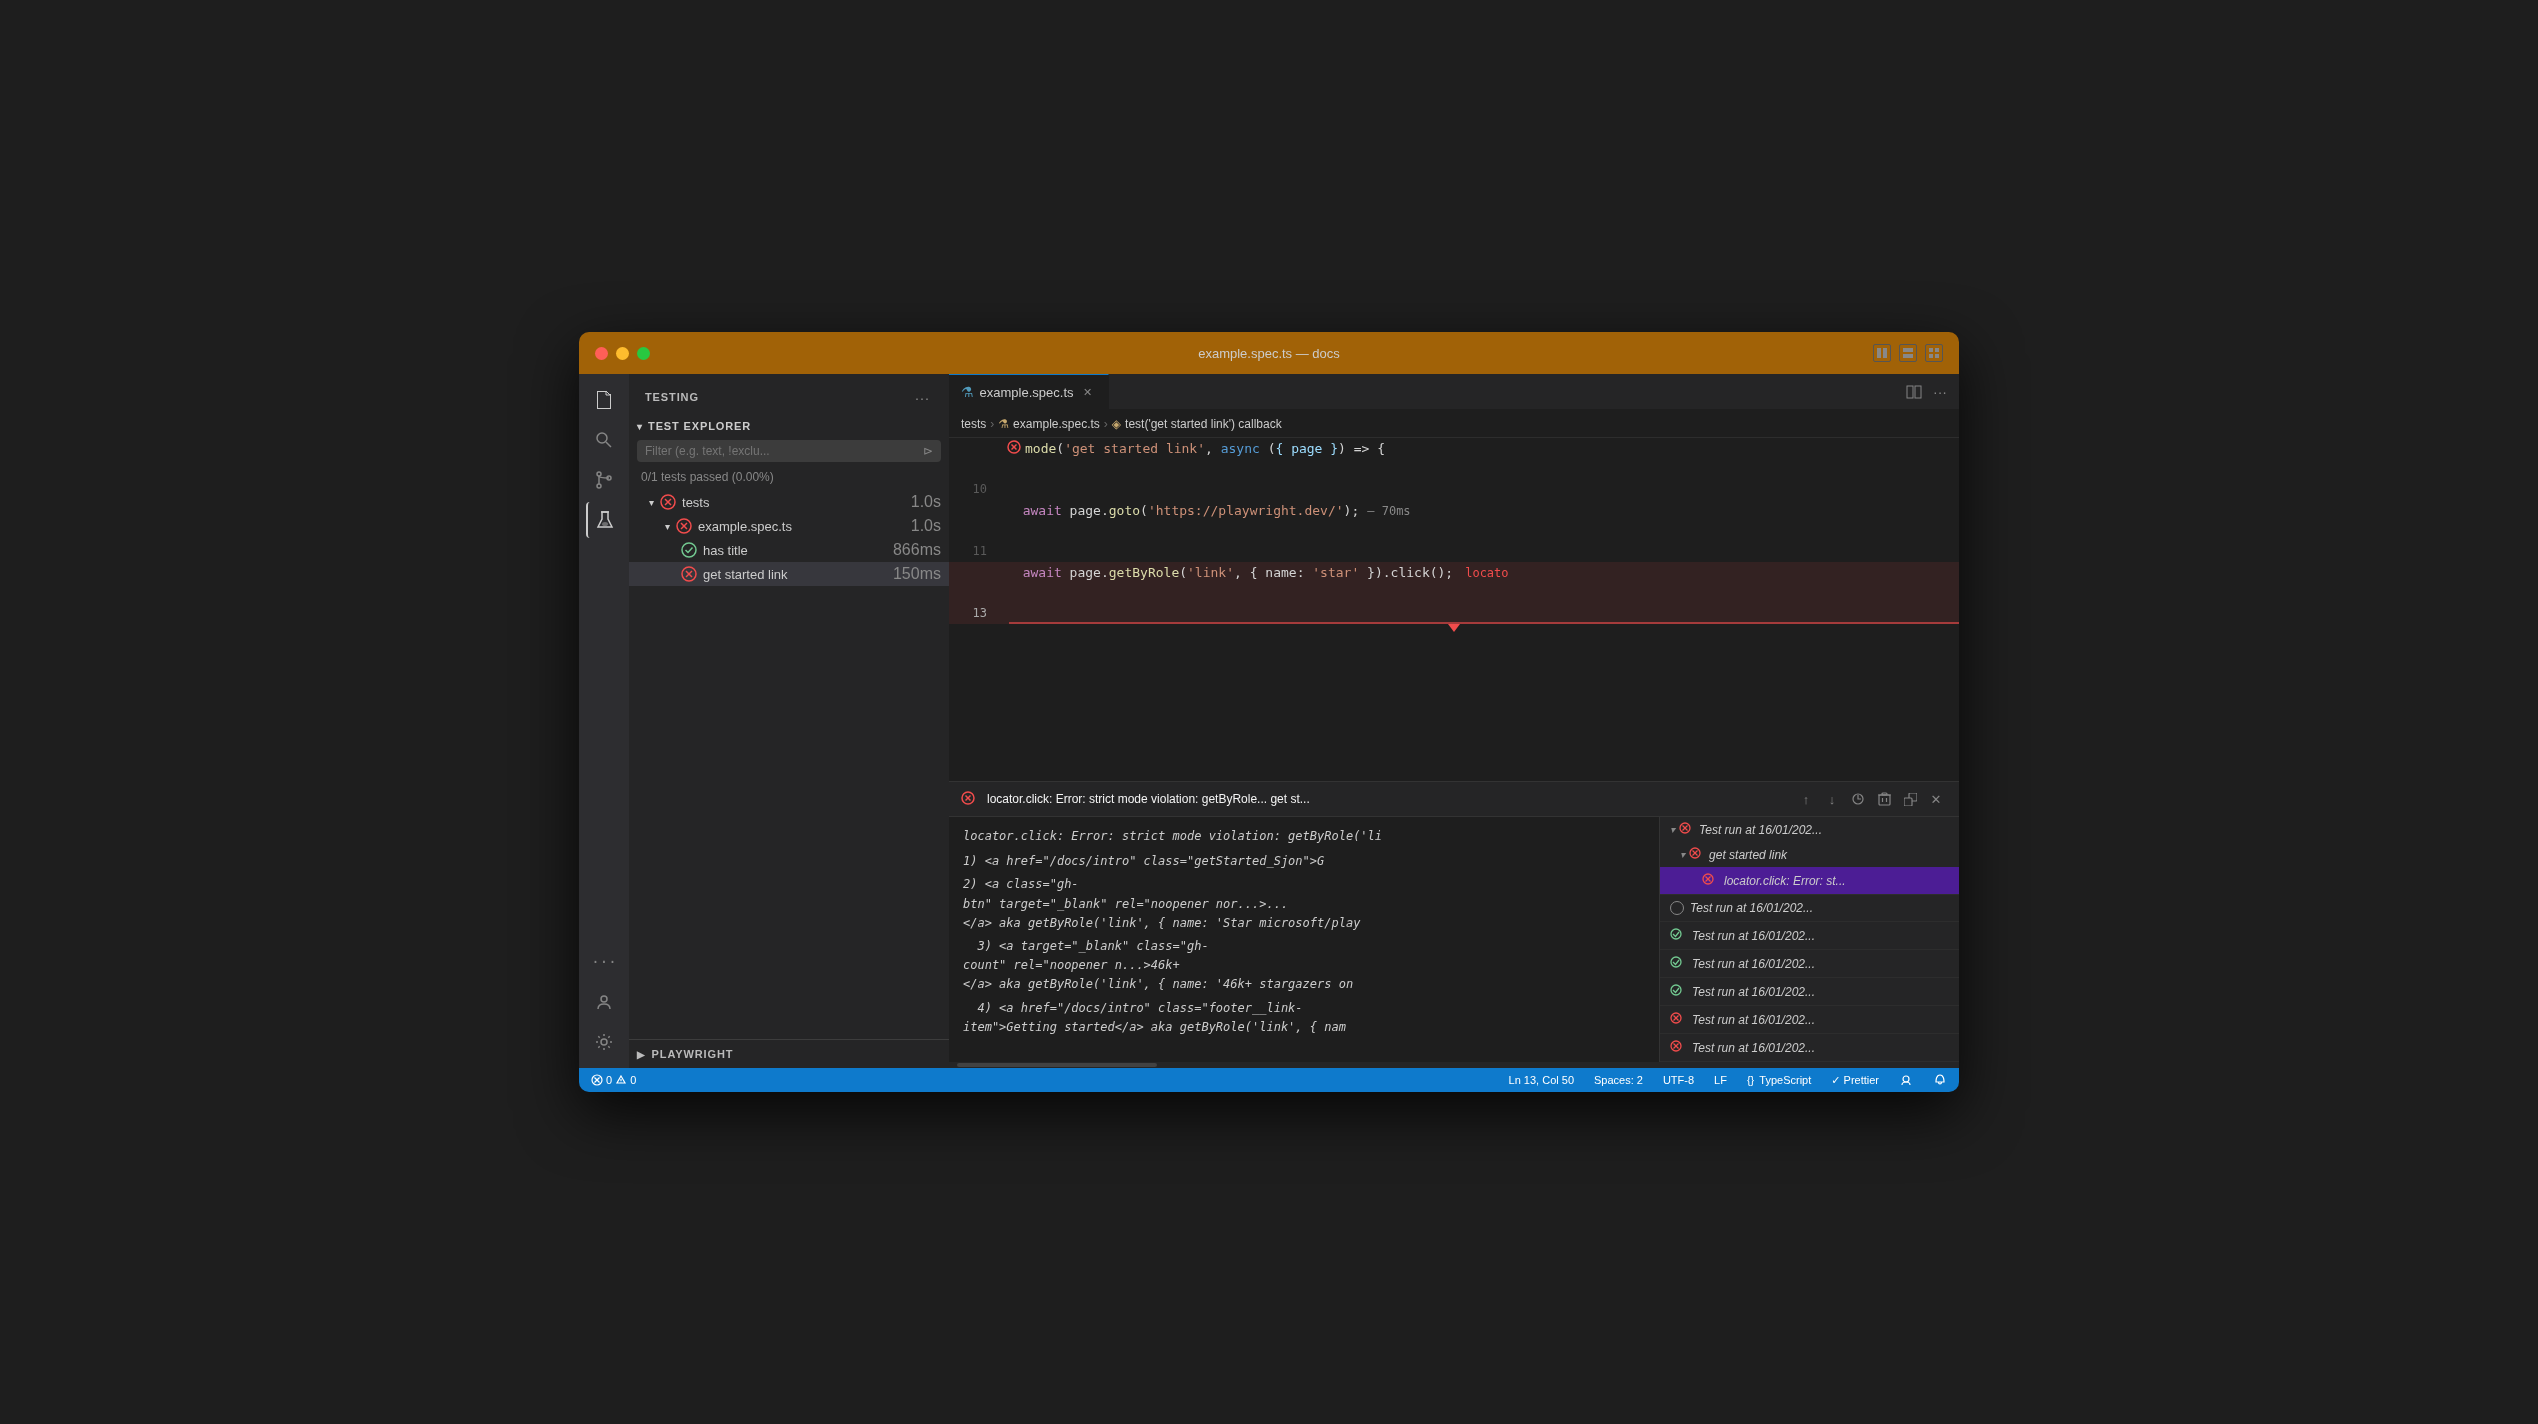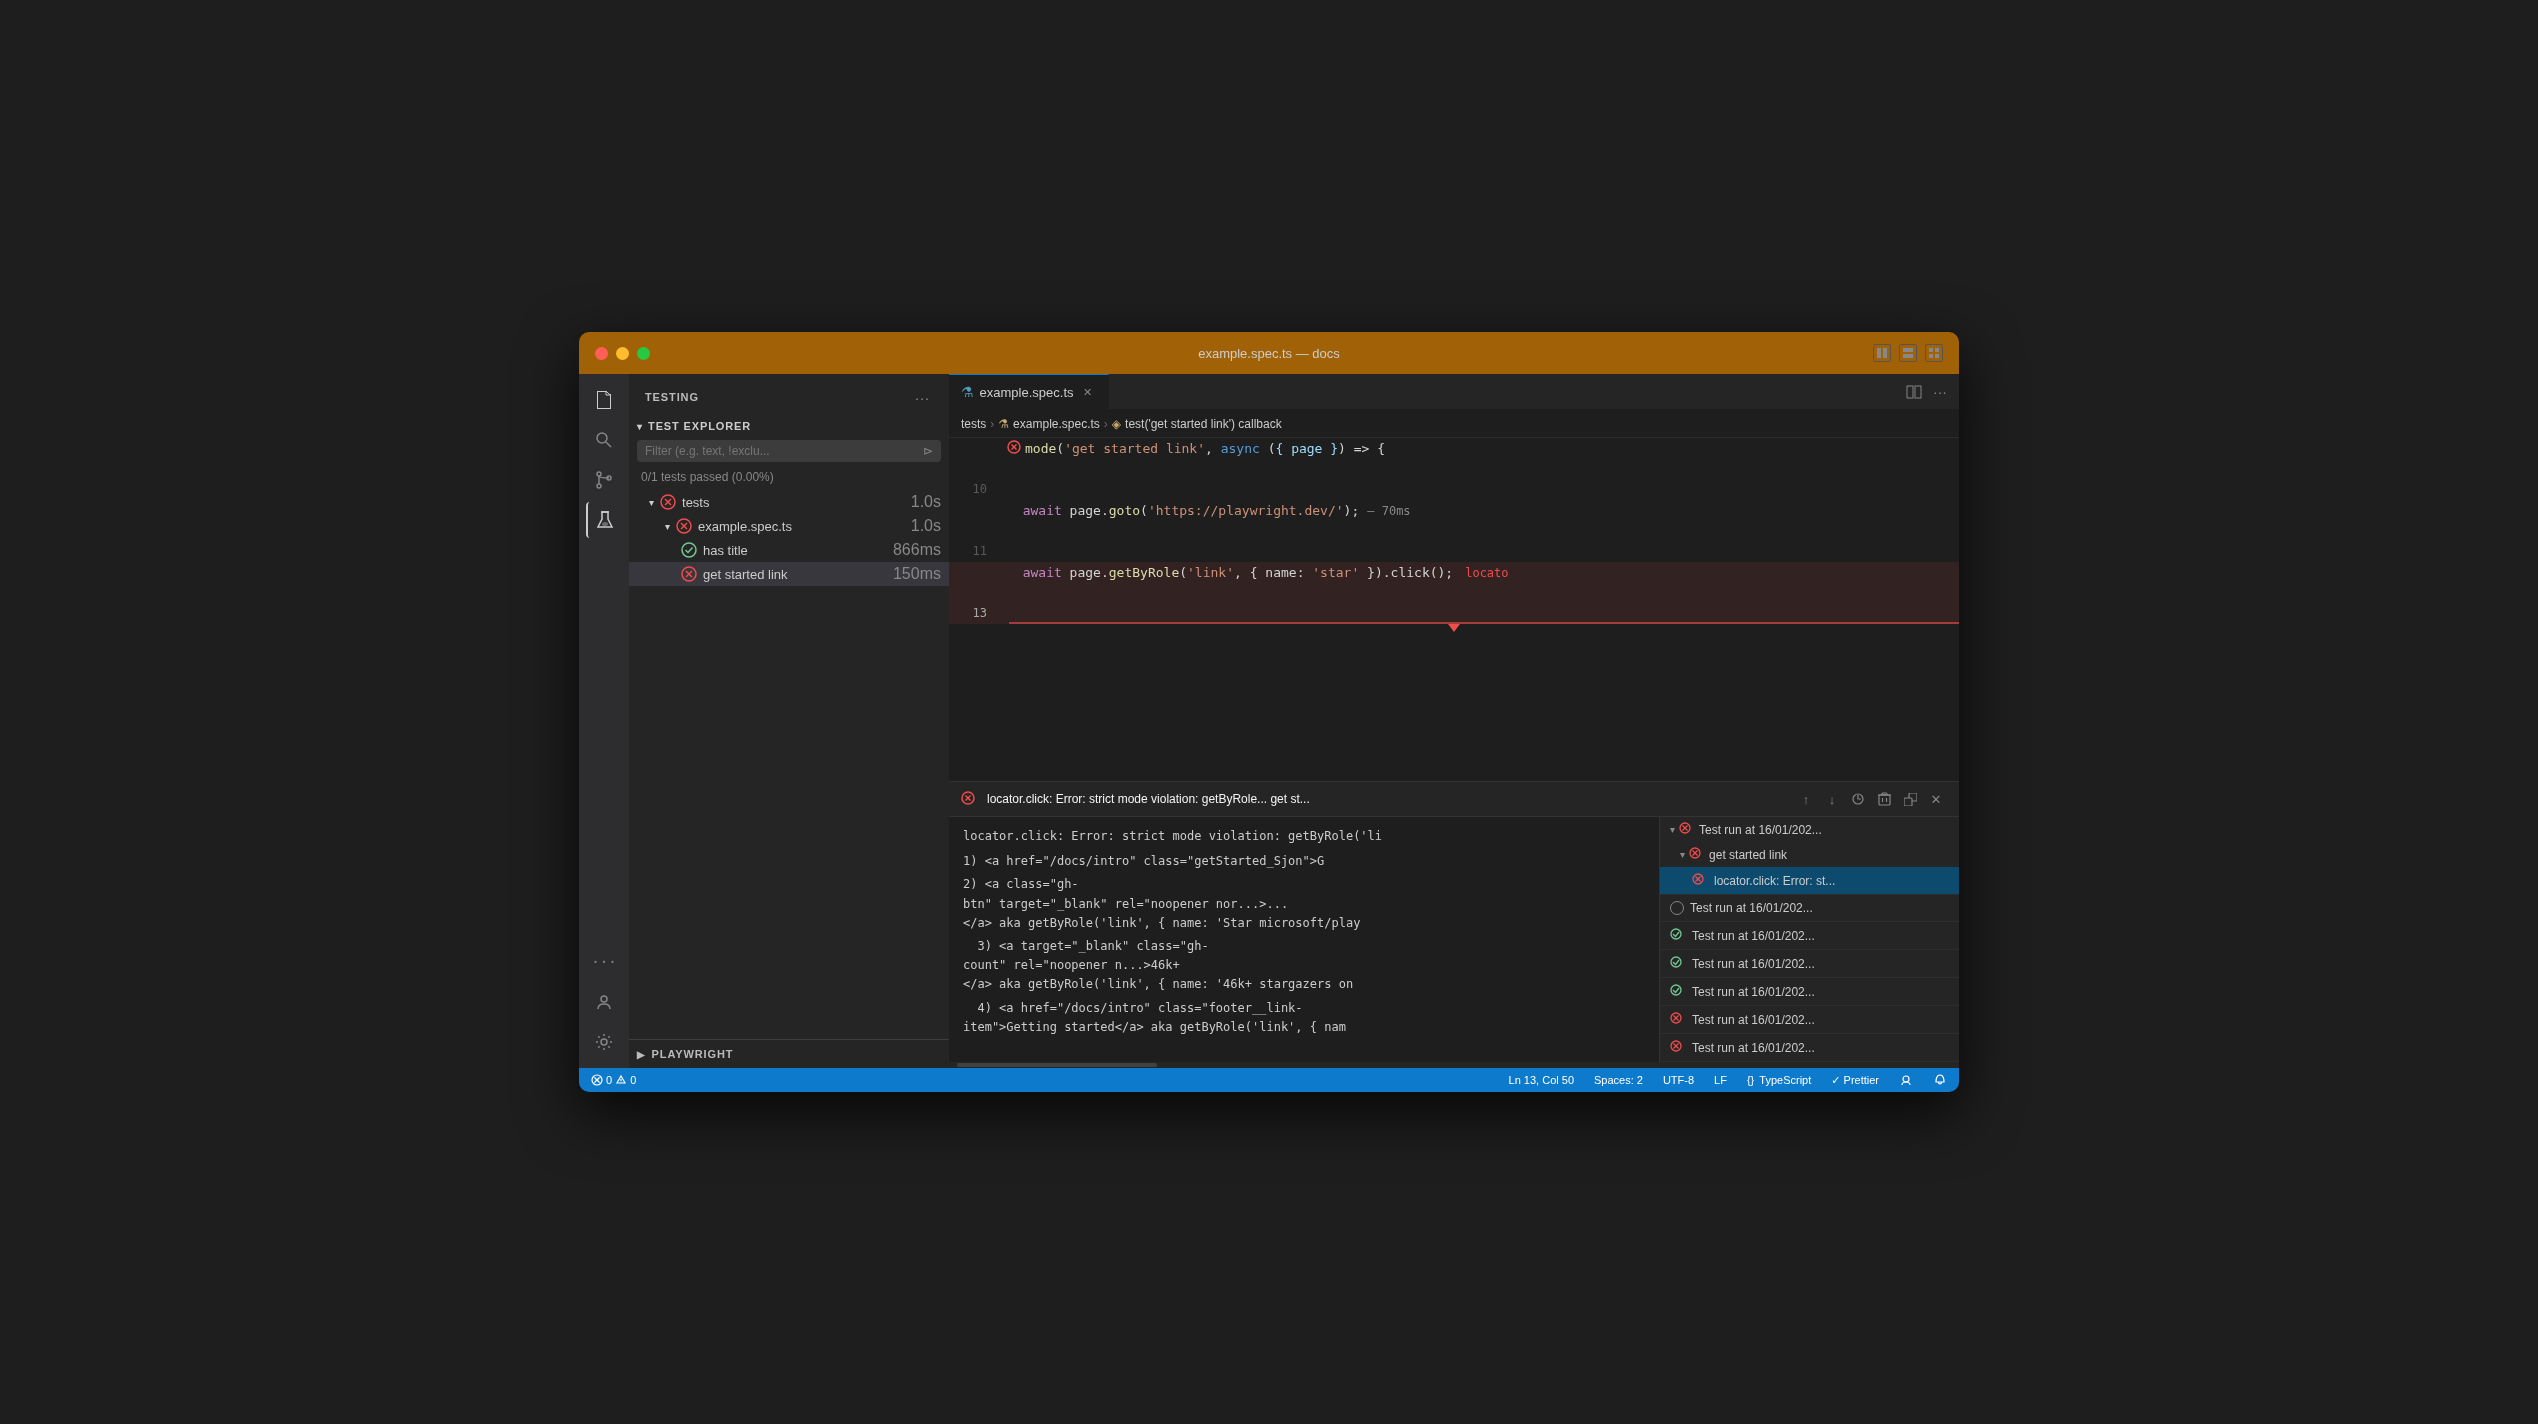--- a/index.html
+++ b/index.html
@@ -407,20 +407,21 @@
       justify-content: center;
       color: #858585;
       cursor: pointer;
       font-size: 13px;
       border-radius: 3px;
     }
 
     .error-content {
       display: flex;
       max-height: 280px;
+      font-style: italic;
     }
     .error-main {
       flex: 1;
       padding: 10px 14px;
       font-family: 'Consolas', monospace;
       font-size: 12px;
       color: #cccccc;
       overflow: auto;
       line-height: 1.6;
     }
@@ -821,21 +822,21 @@
                   <span style="color:#f14c4c;margin-right:4px;">
                     <svg width="12" height="12" viewBox="0 0 12 12">
                         <circle cx="6" cy="6" r="5" fill="none" stroke="#f14c4c" stroke-width="1.3"></circle>
                         <line x1="3.5" y1="3.5" x2="8.5" y2="8.5" stroke="#f14c4c" stroke-width="1.3"></line>
                         <line x1="8.5" y1="3.5" x2="3.5" y2="8.5" stroke="#f14c4c" stroke-width="1.3"></line>
                       </svg>
                   </span>
                   <span style="font-size:12px;">get started link</span>
                 </div>
 
-                <div class="error-sidebar-item active" style="padding-left:32px;background:#0c4a6e;">
+                <div class="error-sidebar-item active" style="padding-left:42px;background:#4c1d95;">
                   <span style="color:#f14c4c;margin-right:4px;">
                     <svg width="12" height="12" viewBox="0 0 12 12">
                         <circle cx="6" cy="6" r="5" fill="none" stroke="#f14c4c" stroke-width="1.3"></circle>
                         <line x1="3.5" y1="3.5" x2="8.5" y2="8.5" stroke="#f14c4c" stroke-width="1.3"></line>
                         <line x1="8.5" y1="3.5" x2="3.5" y2="8.5" stroke="#f14c4c" stroke-width="1.3"></line>
                       </svg>
                   </span>
                   <span style="font-size:12px;">locator.click: Error: st...</span>
                 </div>
               </div>

